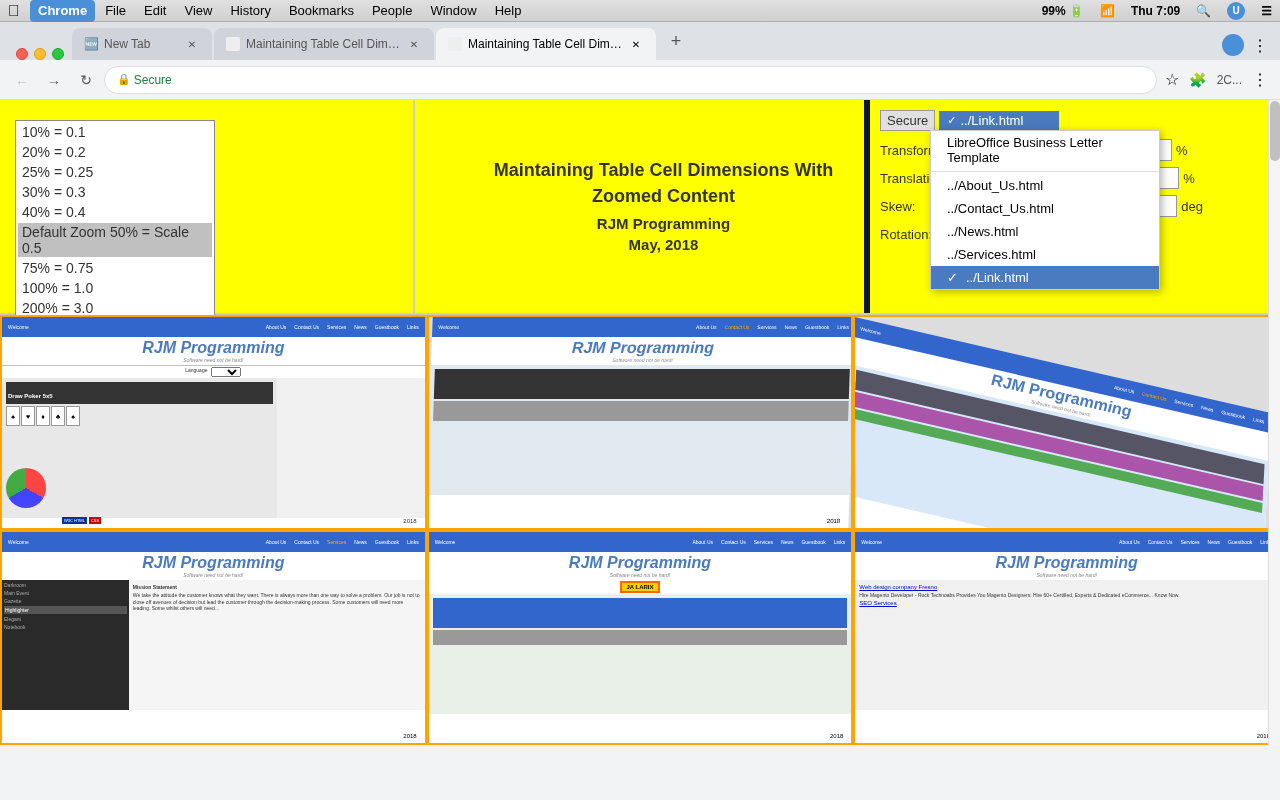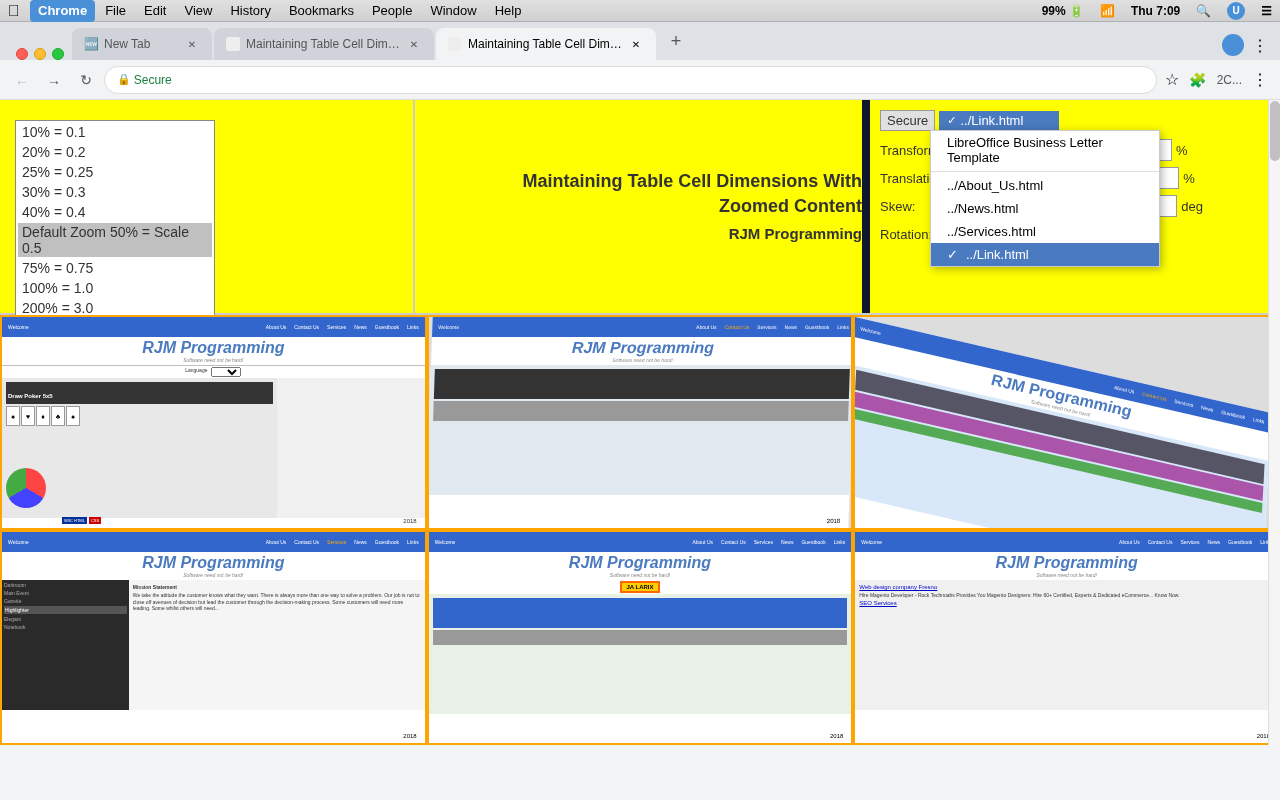--- a/index.html
+++ b/index.html
@@ -216,26 +216,26 @@
       background: #c0c0c0;
     }
     .zoom-or-scale {
       font-size: 13px;
       color: #333;
       margin-top: 6px;
     }
 
     .center-cell {
       flex: 1;
-      border-right: 8px solid #0f172a;
+      border-right: 6px solid #0f172a;
       background: #ffff00;
       display: flex;
       align-items: center;
       justify-content: center;
-      text-align: right;
+      text-align: center;
       padding-left: 48px;
     }
     .page-title-text {
       font-size: 18px;
       font-weight: bold;
       color: #333;
       line-height: 1.4;
     }
 
     .right-panel {
@@ -511,20 +511,21 @@
                   <td>300% = 3.0</td>
                 </tr>
             </tbody>
           </table>
         </div>
 
         <div class="center-cell">
           <div class="page-title-text">
             <div>Maintaining Table Cell Dimensions With Zoomed Content</div>
             <div style="font-size:15px;margin-top:4px;">RJM Programming</div>
+            <div style="font-size:15px;">May, 2018</div>
           </div>
         </div>
 
         <div class="right-panel">
 
           <div class="content-select-row">
             <span class="content-label">Secure</span>
             <div class="dropdown-selected">
               <span class="checkmark">✓</span>
               <span>../Link.html</span>
@@ -769,20 +770,23 @@
 
   <div class="dropdown-menu">
     <div class="dropdown-menu-item">
       <span>LibreOffice Business Letter Template</span>
     </div>
     <div class="dropdown-divider"></div>
     <div class="dropdown-menu-item">
       <span>../About_Us.html</span>
     </div>
     <div class="dropdown-menu-item">
+      <span>../Contact_Us.html</span>
+    </div>
+    <div class="dropdown-menu-item">
       <span>../News.html</span>
     </div>
     <div class="dropdown-menu-item">
       <span>../Services.html</span>
     </div>
     <div class="dropdown-menu-item selected">
       <span class="check">✓</span>
       <span>../Link.html</span>
     </div>
   </div>

